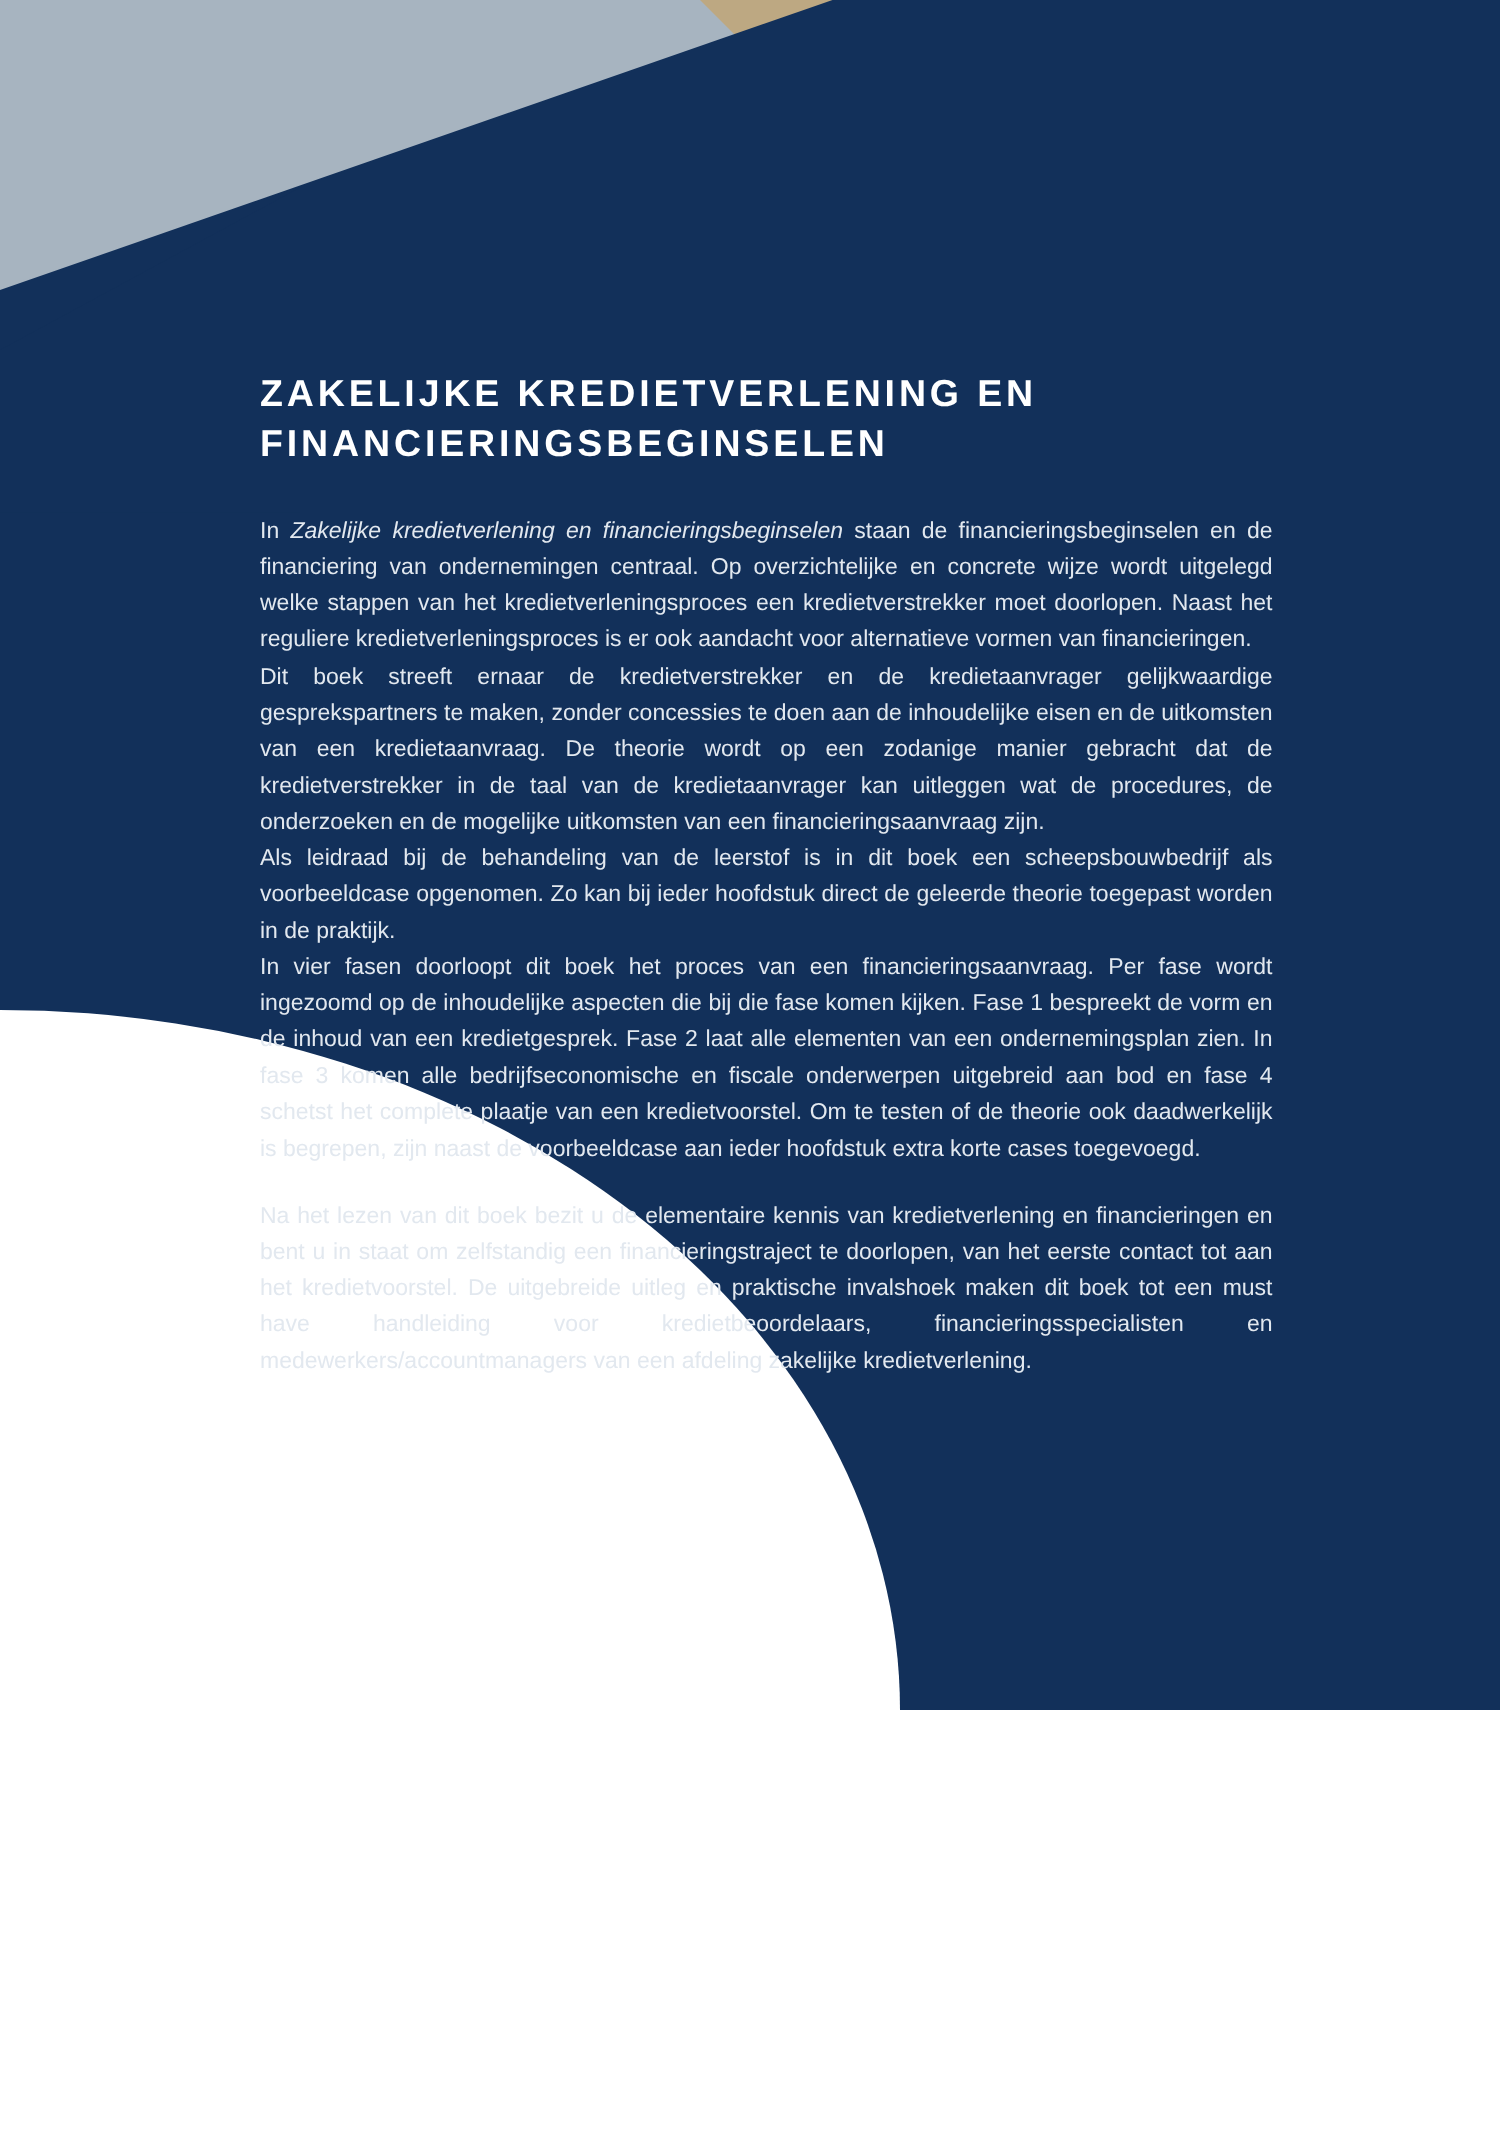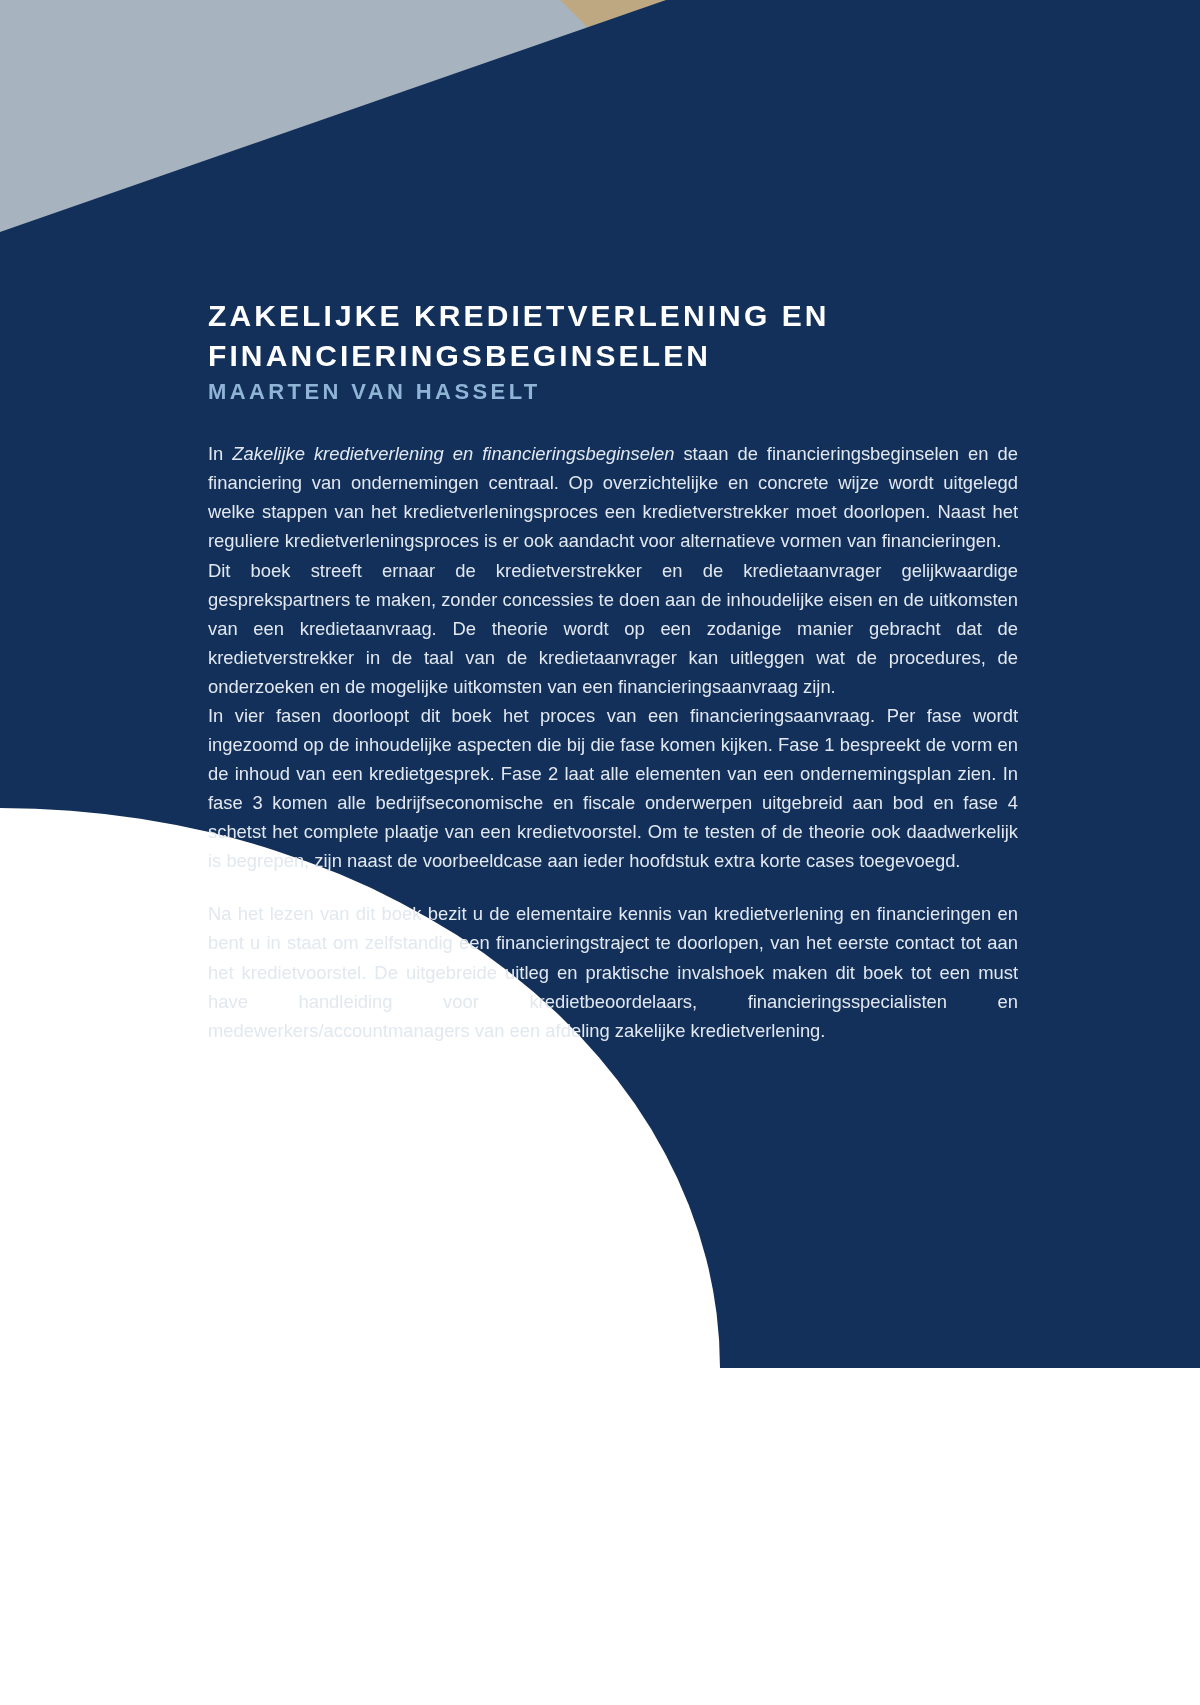--- a/index.html
+++ b/index.html
@@ -218,25 +218,25 @@
   <div class="shape shape-top-tan"></div>
   <div class="shape shape-top-yellow"></div>
   <div class="shape shape-top-white"></div>
   <div class="shape shape-navy"></div>
   <div class="shape shape-navy-corner"></div>
   <div class="shape shape-bottom-white"></div>
   <div class="shape shape-bottom-grey"></div>
 
   <div class="content">
     <h1 class="title">ZAKELIJKE KREDIETVERLENING EN FINANCIERINGSBEGINSELEN</h1>
-    <div class="author">MAARTEN VAN HASSELT</div>
 
     <div class="blurb">
       <p><span>In </span><i>Zakelijke kredietverlening en financieringsbeginselen</i><span> staan de financieringsbeginselen en de financiering van ondernemingen centraal. Op overzichtelijke en concrete wijze wordt uitgelegd welke stappen van het kredietverleningsproces een kredietverstrekker moet doorlopen. Naast het reguliere kredietverleningsproces is er ook aandacht voor alternatieve vormen van financieringen.</span></p>
       <p>Dit boek streeft ernaar de kredietverstrekker en de kredietaanvrager gelijkwaardige gesprekspartners te maken, zonder concessies te doen aan de inhoudelijke eisen en de uitkomsten van een kredietaanvraag. De theorie wordt op een zodanige manier gebracht dat de kredietverstrekker in de taal van de kredietaanvrager kan uitleggen wat de procedures, de onderzoeken en de mogelijke uitkomsten van een financieringsaanvraag zijn.</p>
+      <p>Als leidraad bij de behandeling van de leerstof is in dit boek een scheepsbouwbedrijf als voorbeeldcase opgenomen. Zo kan bij ieder hoofdstuk direct de geleerde theorie toegepast worden in de praktijk.</p>
       <p>In vier fasen doorloopt dit boek het proces van een financieringsaanvraag. Per fase wordt ingezoomd op de inhoudelijke aspecten die bij die fase komen kijken. Fase 1 bespreekt de vorm en de inhoud van een kredietgesprek. Fase 2 laat alle elementen van een ondernemingsplan zien. In fase 3 komen alle bedrijfseconomische en fiscale onderwerpen uitgebreid aan bod en fase 4 schetst het complete plaatje van een kredietvoorstel. Om te testen of de theorie ook daadwerkelijk is begrepen, zijn naast de voorbeeldcase aan ieder hoofdstuk extra korte cases toegevoegd.</p>
       <p class="gap">Na het lezen van dit boek bezit u de elementaire kennis van kredietverlening en financieringen en bent u in staat om zelfstandig een financieringstraject te doorlopen, van het eerste contact tot aan het kredietvoorstel. De uitgebreide uitleg en praktische invalshoek maken dit boek tot een must have handleiding voor kredietbeoordelaars, financieringsspecialisten en medewerkers/accountmanagers van een afdeling zakelijke kredietverlening.</p>
     </div>
   </div>
 
   <div class="imprint">
     <div>NUR 782</div>
     <div>ISBN 8430121969069</div>
   </div>
 

